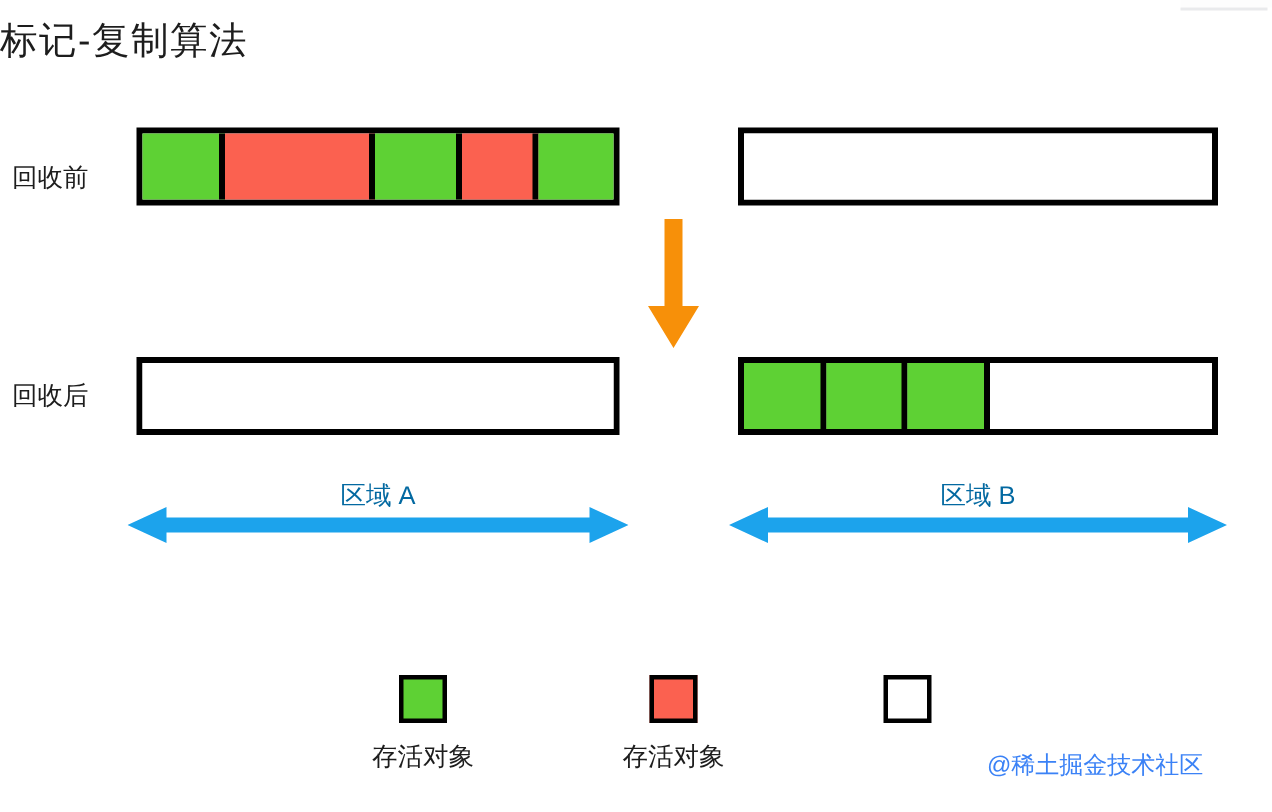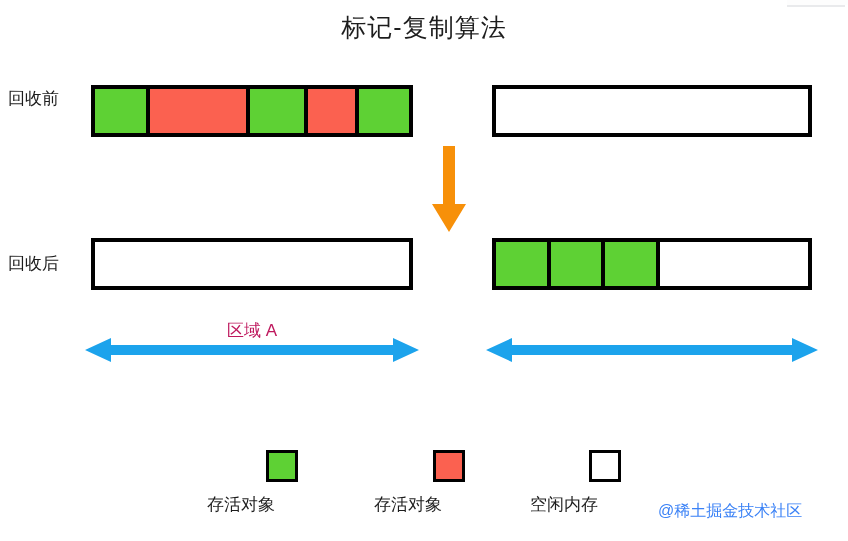--- a/index.html
+++ b/index.html
@@ -36,37 +36,36 @@
     height: 5px;
     background: #fdfdfd;
   }
 
   
   .title {
     position: absolute;
     left: 0;
     top: 10px;
     width: 848px;
-    text-align: center;
     font-size: 25px;
     line-height: 34px;
     letter-spacing: 1px;
     color: #1d1d1d;
     font-weight: 400;
   }
 
   
   .row-label {
     position: absolute;
     font-size: 17px;
     line-height: 22px;
     color: #1d1d1d;
     white-space: nowrap;
   }
-  .row-label.before { left: 8px; top: 88px; text-align: center; }
+  .row-label.before { left: 8px; top: 108px; text-align: center; }
   .row-label.after  { left: 8px; top: 253px; font-family: Liberation Serif, serif; }
 
   
   .bar {
     position: absolute;
     box-sizing: border-box;
     border: 4px solid #000000;
     background: #ffffff;
     display: flex;
   }
@@ -100,33 +99,33 @@
     height: 26px;
   }
   #span-arrow-a { left: 85px;  top: 337px; width: 334px; }
   #span-arrow-b { left: 486px; top: 337px; width: 332px; }
 
   .region-label {
     position: absolute;
     top: 320px;
     font-size: 17px;
     line-height: 22px;
-    color: #be185d;
+    color: #0369a1;
     text-align: center;
     white-space: nowrap;
   }
   #region-label-a { left: 85px;  width: 334px; }
   #region-label-b { left: 486px; width: 332px; }
 
   
   .legend-item {
     position: absolute;
     top: 450px;
     width: 150px;
-    text-align: left;
+    text-align: center;
   }
   #legend-item-0 { left: 207px; }
   #legend-item-1 { left: 374px; }
   #legend-item-2 { left: 530px; }
 
   .legend-swatch {
     width: 32px;
     height: 32px;
     margin: 0 auto 12px auto;
     box-sizing: border-box;
@@ -194,36 +193,36 @@
     <div class="cell white" style="flex:158"></div>
   </div>
 
   <div class="region-label" id="region-label-a">区域 A</div>
   <div class="span-arrow" id="span-arrow-a">
     <svg width="334" height="26" viewBox="0 0 334 26" preserveAspectRatio="none" xmlns="http://www.w3.org/2000/svg">
       <polygon points="0,13 26,1 26,8 308,8 308,1 334,13 308,25 308,18 26,18 26,25" fill="#1ca3ec"></polygon>
     </svg>
   </div>
 
+  <div class="region-label" id="region-label-b">区域 B</div>
   <div class="span-arrow" id="span-arrow-b">
     <svg width="332" height="26" viewBox="0 0 332 26" preserveAspectRatio="none" xmlns="http://www.w3.org/2000/svg">
       <polygon points="0,13 26,1 26,8 306,8 306,1 332,13 306,25 306,18 26,18 26,25" fill="#1ca3ec"></polygon>
     </svg>
   </div>
 
   <div class="legend-item" id="legend-item-0">
     <div class="legend-swatch" style="background:#5ed134"></div>
     <div class="legend-text">存活对象</div>
   </div>
 
   <div class="legend-item" id="legend-item-1">
     <div class="legend-swatch" style="background:#fb6150"></div>
     <div class="legend-text">存活对象</div>
   </div>
 
   <div class="legend-item" id="legend-item-2">
     <div class="legend-swatch" style="background:#ffffff"></div>
-    <div class="legend-text">空闲内存</div>
   </div>
 
   <div class="watermark">@稀土掘金技术社区</div>
 
 </div>
 
 </body></html>

